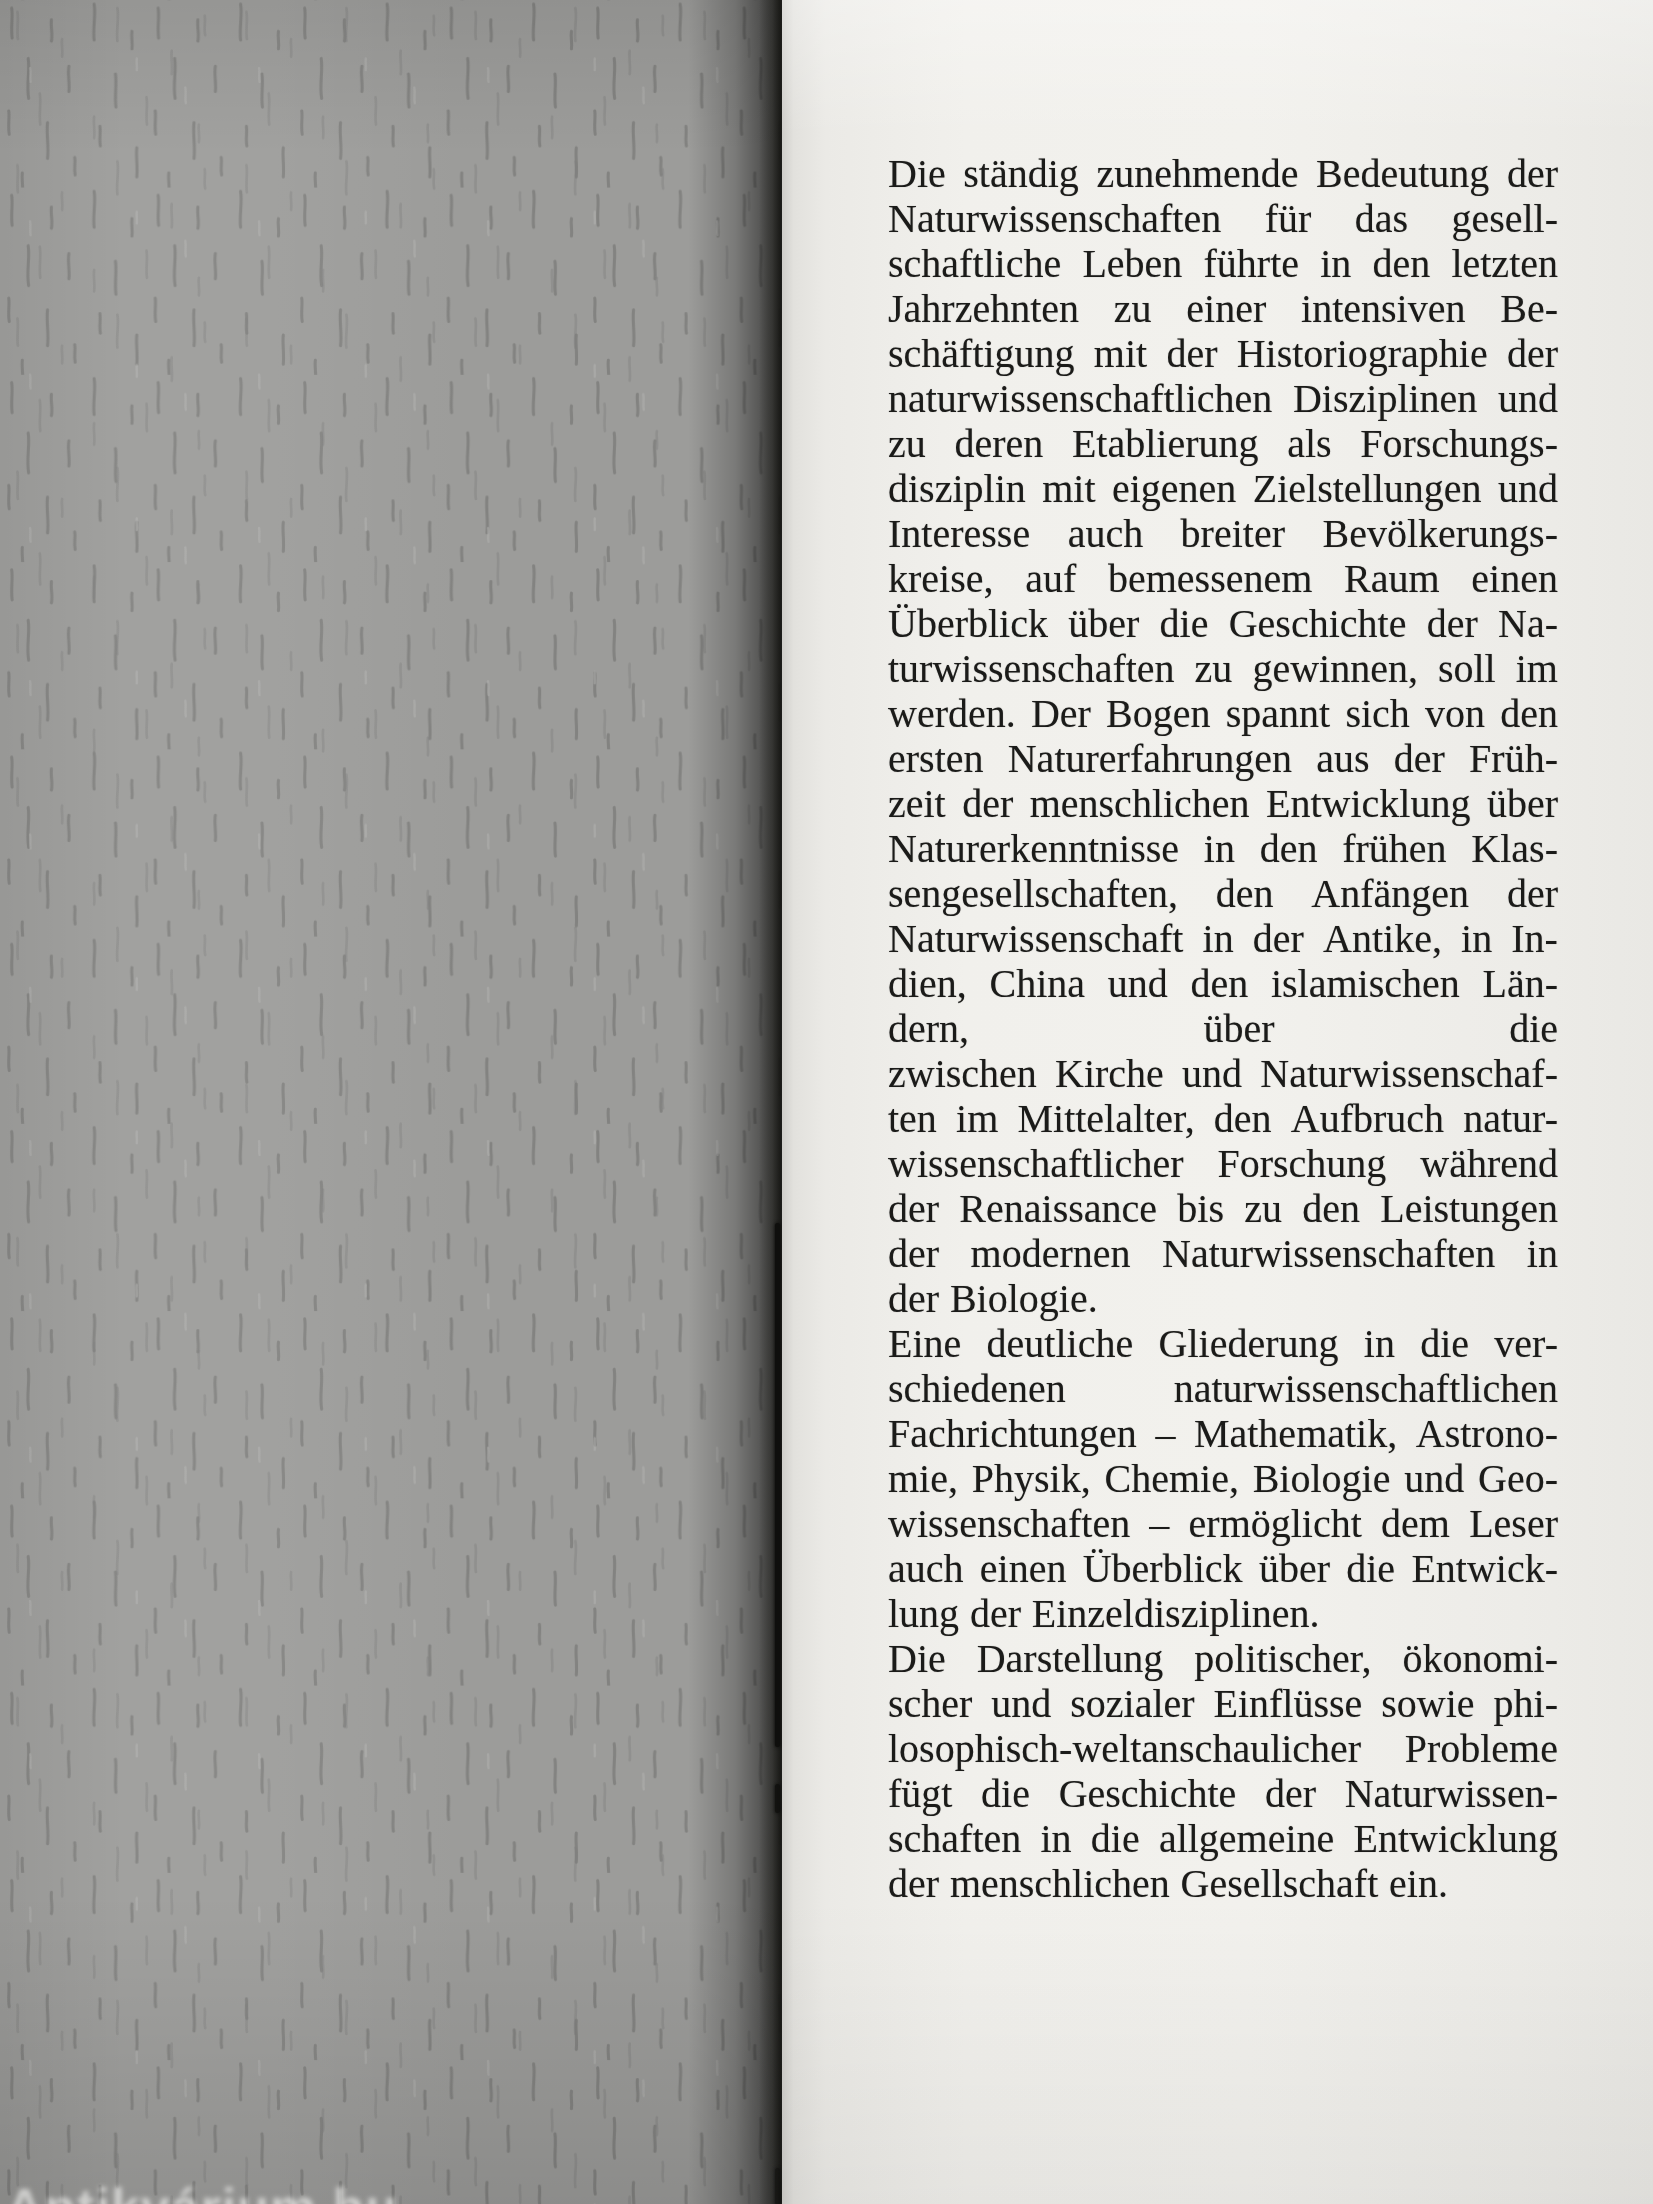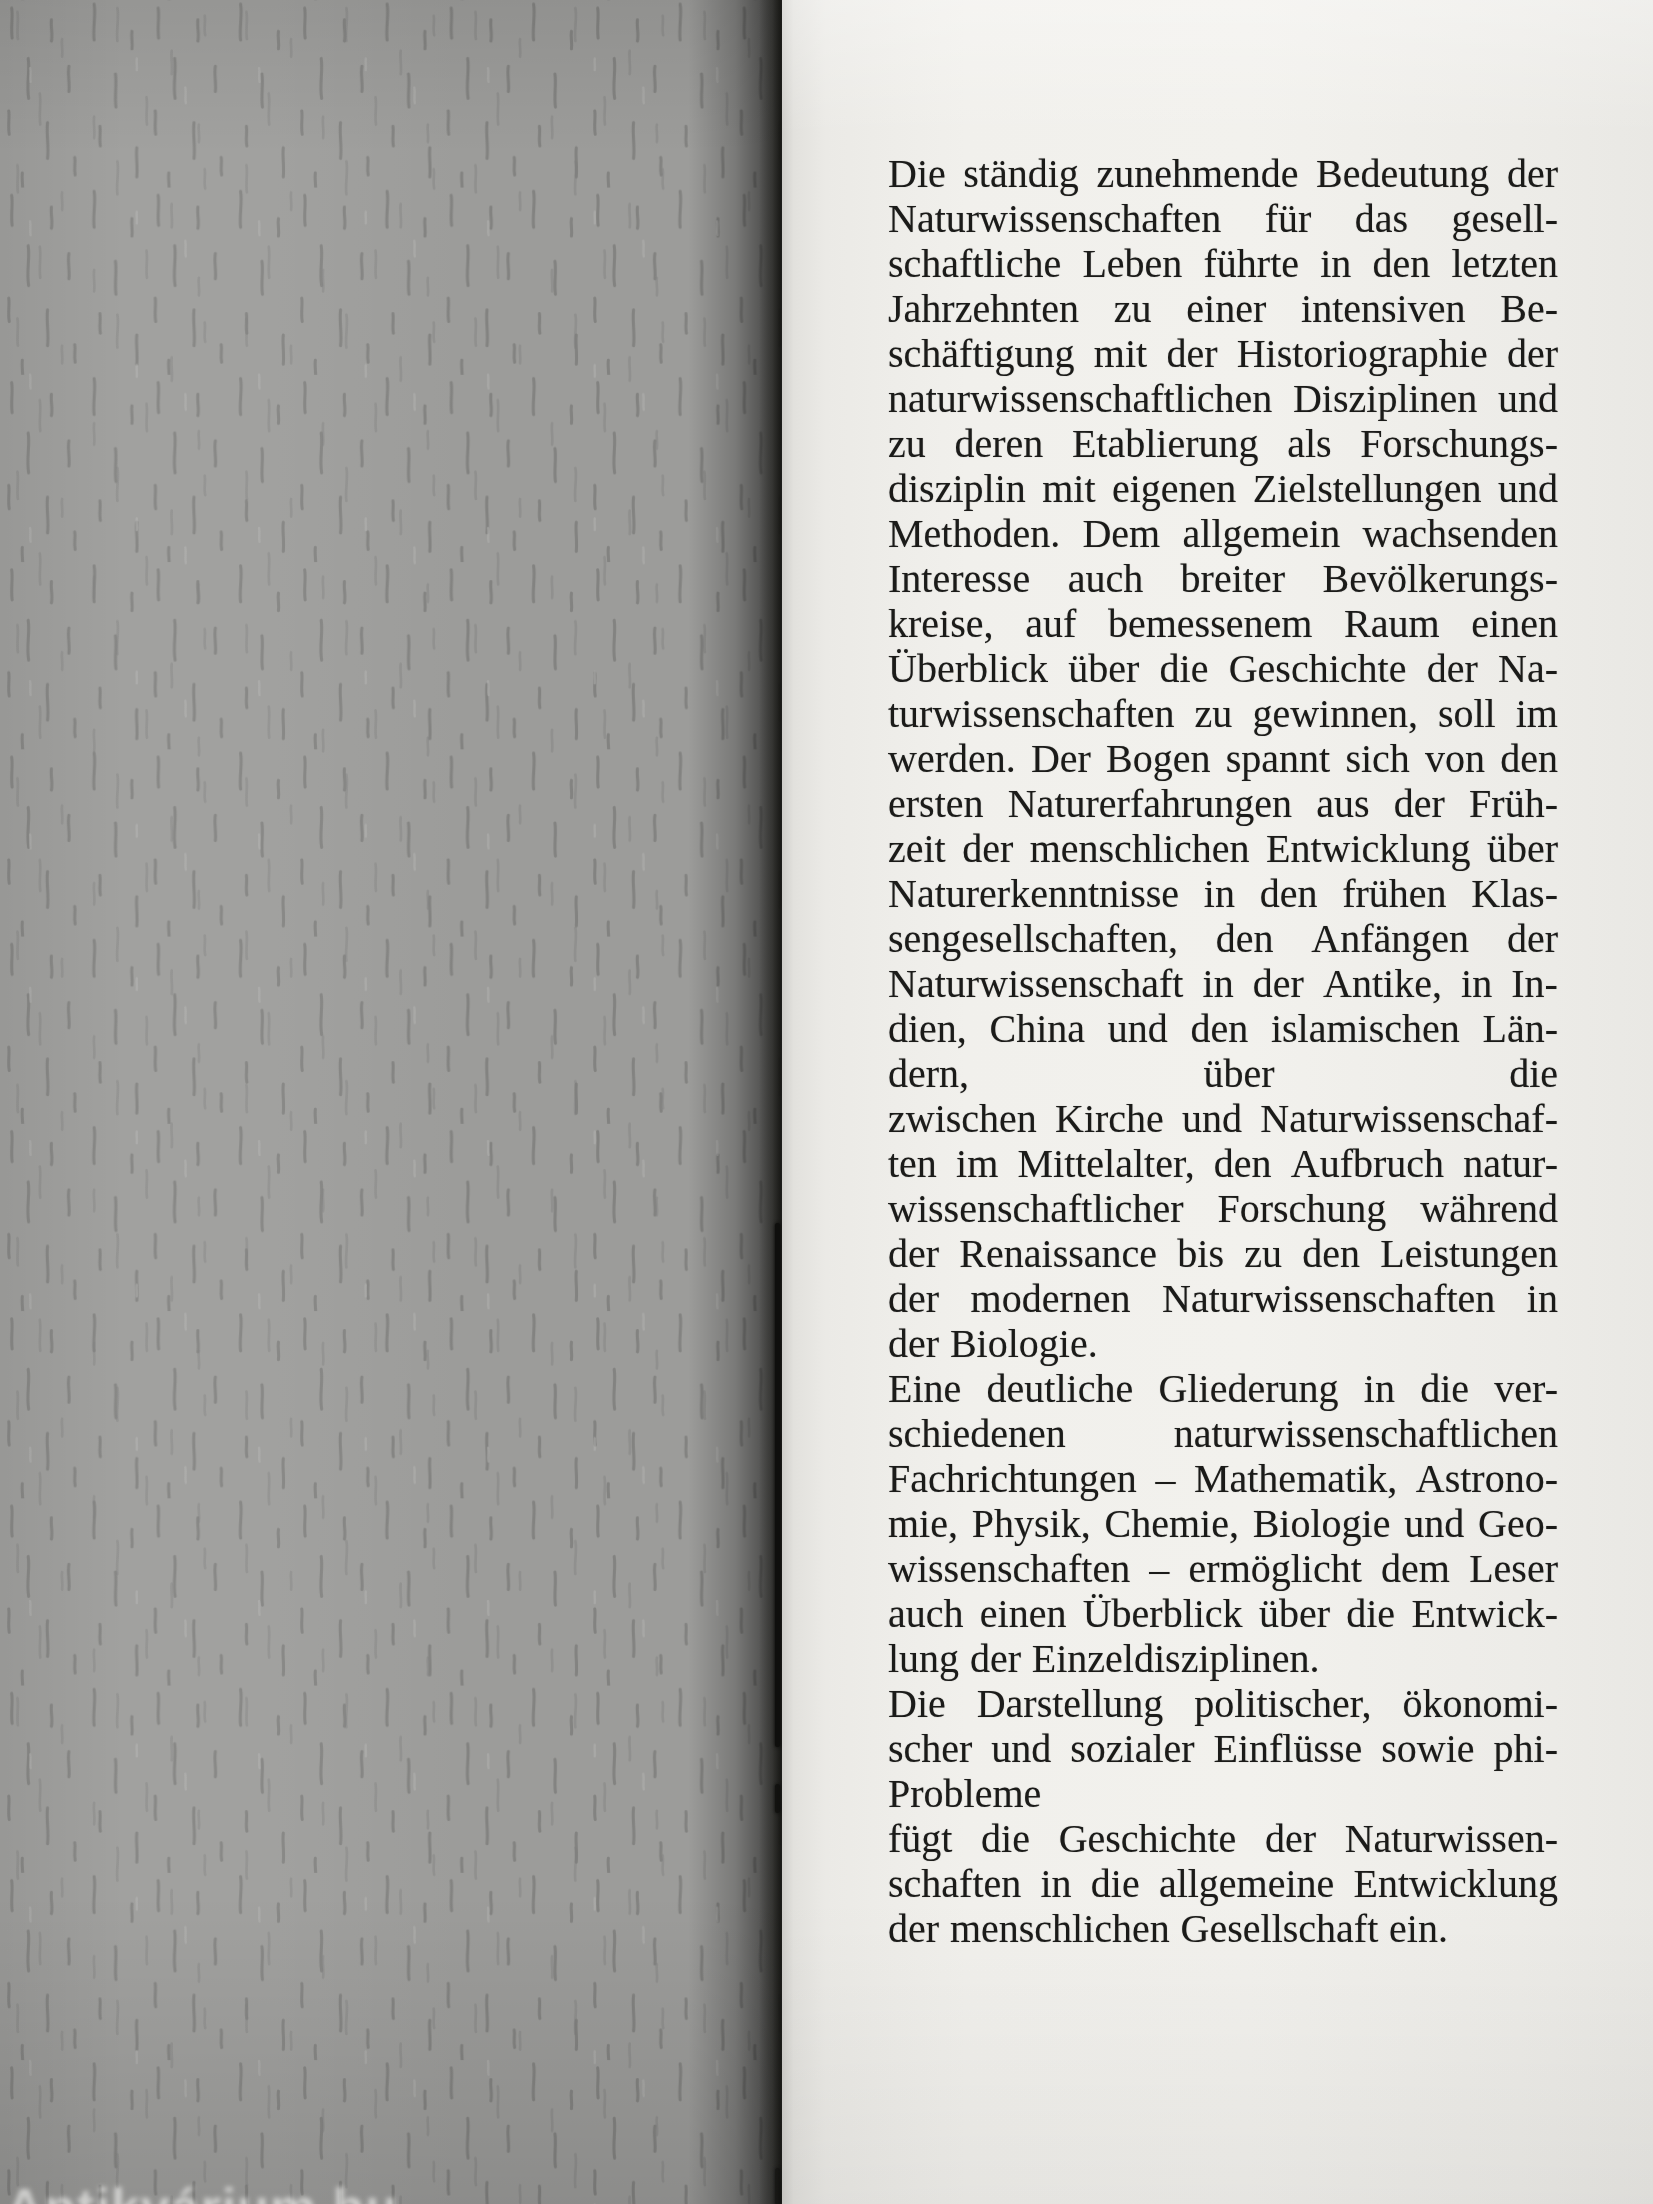--- a/index.html
+++ b/index.html
@@ -182,26 +182,20 @@
         <span>Forschungs-</span>
       </div>
       <div class="line">
         <span>disziplin</span>
         <span>mit</span>
         <span>eigenen</span>
         <span>Zielstellungen</span>
         <span>und</span>
       </div>
       <div class="line">
-        <span>Methoden.</span>
-        <span>Dem</span>
-        <span>allgemein</span>
-        <span>wachsenden</span>
-      </div>
-      <div class="line">
         <span>Interesse</span>
         <span>auch</span>
         <span>breiter</span>
         <span>Bevölkerungs-</span>
       </div>
       <div class="line">
         <span>kreise,</span>
         <span>auf</span>
         <span>bemessenem</span>
         <span>Raum</span>
@@ -370,20 +364,21 @@
       </div>
       <div class="line">
         <span>scher</span>
         <span>und</span>
         <span>sozialer</span>
         <span>Einflüsse</span>
         <span>sowie</span>
         <span>phi-</span>
       </div>
       <div class="line">
+        <span>losophisch-weltanschaulicher</span>
         <span>Probleme</span>
       </div>
       <div class="line">
         <span>fügt</span>
         <span>die</span>
         <span>Geschichte</span>
         <span>der</span>
         <span>Naturwissen-</span>
       </div>
       <div class="line">

